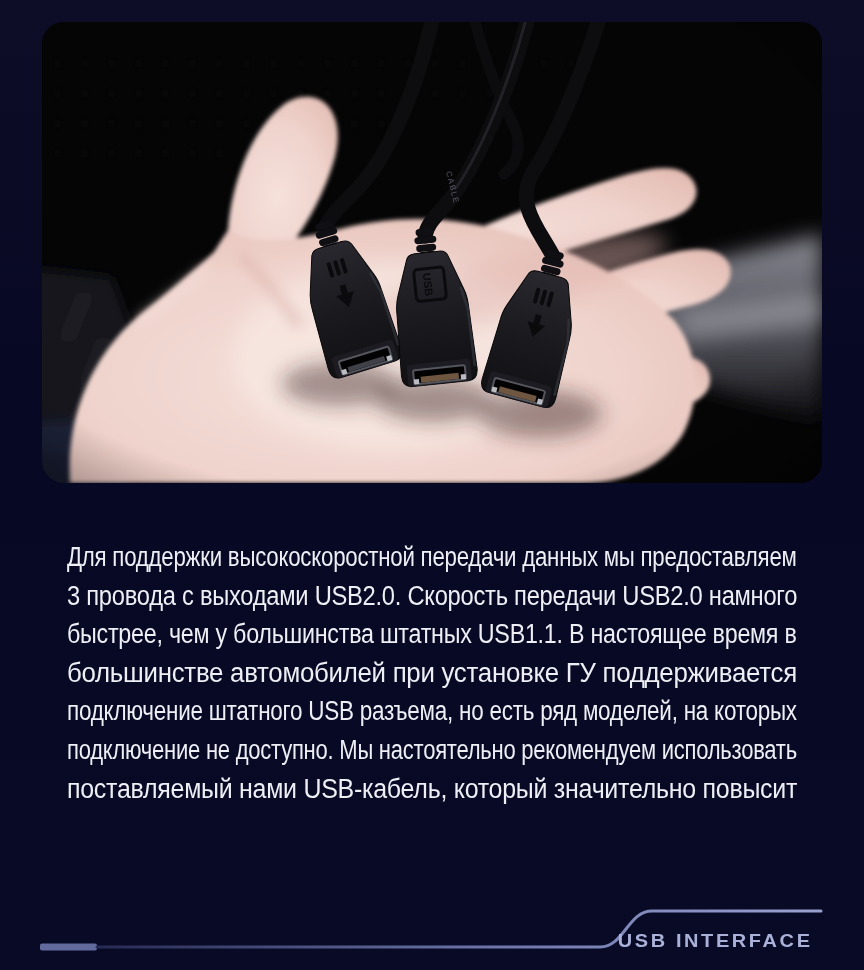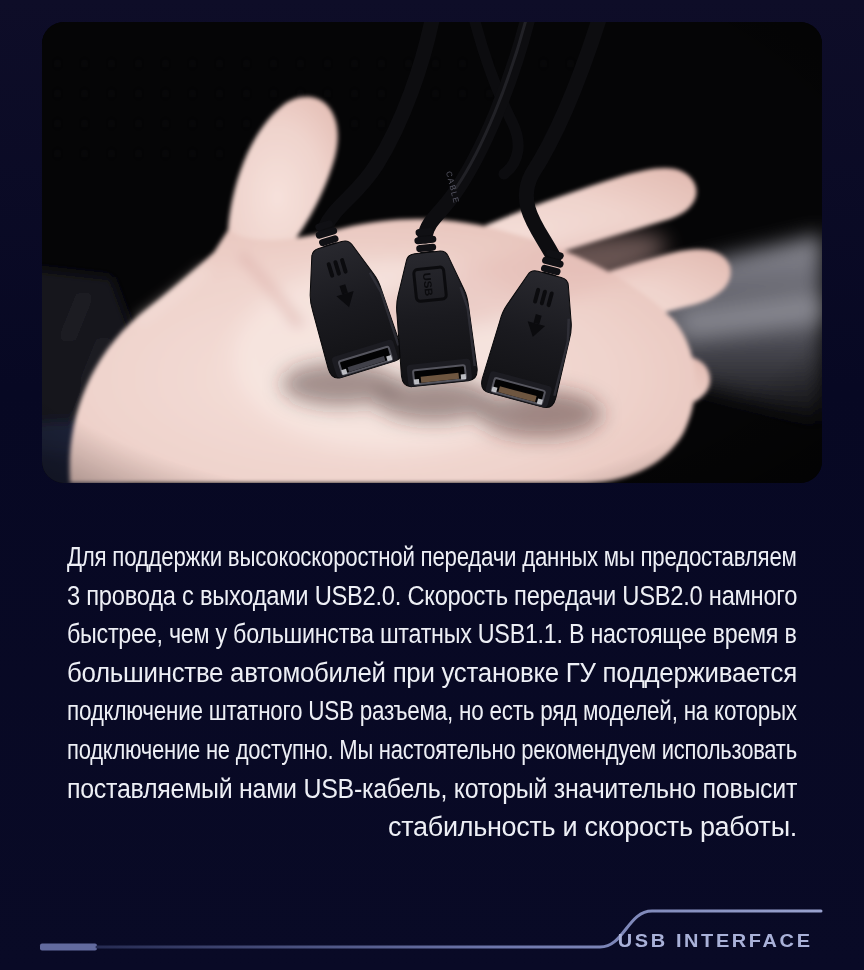--- a/index.html
+++ b/index.html
@@ -17,21 +17,20 @@
   .photo-card{
     position:absolute;left:42px;top:22px;width:780px;height:461px;
     border-radius:22px;overflow:hidden;background:#050507;
   }
   .photo-card svg{display:block;width:100%;height:100%;}
   .description{
     position:absolute;left:67px;top:538px;width:730px;
     color:var(--text);
     font-size:27px;line-height:38.6px;
     letter-spacing:-0.3px;
-    text-align:right;
   }
   .fit-line{
     display:block;white-space:nowrap;transform-origin:0 50%;
   }
   .footer-deco{
     position:absolute;left:0;top:895px;width:864px;height:75px;
   }
   .footer-label{
     position:absolute;right:51px;top:930px;
     color:var(--label);
@@ -273,21 +272,20 @@
 </div>
 
 <div class="description">
   <span class="fit-line" style="transform: scaleX(0.824859);">Для поддержки высокоскоростной передачи данных мы предоставляем</span>
   <span class="fit-line" style="transform: scaleX(0.87846);">3 провода с выходами USB2.0. Скорость передачи USB2.0 намного</span>
   <span class="fit-line" style="transform: scaleX(0.862884);">быстрее, чем у большинства штатных USB1.1. В настоящее время в</span>
   <span class="fit-line" style="transform: scaleX(0.958005);">большинстве автомобилей при установке ГУ поддерживается</span>
   <span class="fit-line" style="transform: scaleX(0.832383);">подключение штатного USB разъема, но есть ряд моделей, на которых</span>
   <span class="fit-line" style="transform: scaleX(0.815642);">подключение не доступно. Мы настоятельно рекомендуем использовать</span>
   <span class="fit-line" style="transform: scaleX(0.925222);">поставляемый нами USB-кабель, который значительно повысит</span>
-  <span class="fit-line">стабильность и скорость работы.</span>
 </div>
 
 <svg class="footer-deco" viewBox="0 895 864 75">
   <defs>
     <linearGradient id="lineGrad" x1="0" y1="0" x2="1" y2="0">
       <stop offset="0" stop-color="#262b52"></stop>
       <stop offset="0.55" stop-color="#6d76ab"></stop>
       <stop offset="1" stop-color="#99a2cf"></stop>
     </linearGradient>
   </defs>

